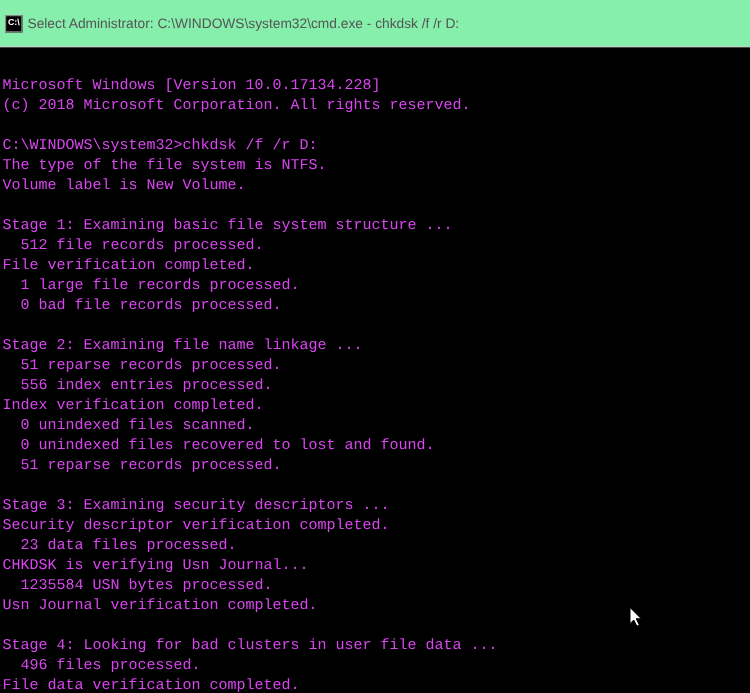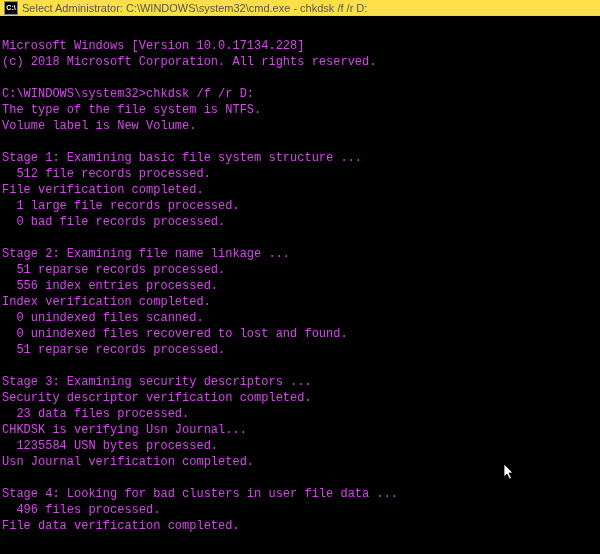--- a/index.html
+++ b/index.html
@@ -8,22 +8,22 @@
       box-sizing: border-box;
     }
     body {
       width: 600px;
       height: 554px;
       background: #000;
       font-family: Consolas, 'Courier New', monospace;
       overflow: hidden;
     }
     .titlebar {
-      height: 16px;
-      background: #fde047;
+      height: 38px;
+      background: #86efac;
       display: flex;
       align-items: center;
       padding: 0 4px;
       font-family: 'Segoe UI', Tahoma, sans-serif;
       font-size: 11px;
       color: #555;
       border-bottom: 1px solid #ccc;
     }
     .titlebar-icon {
       width: 14px;

